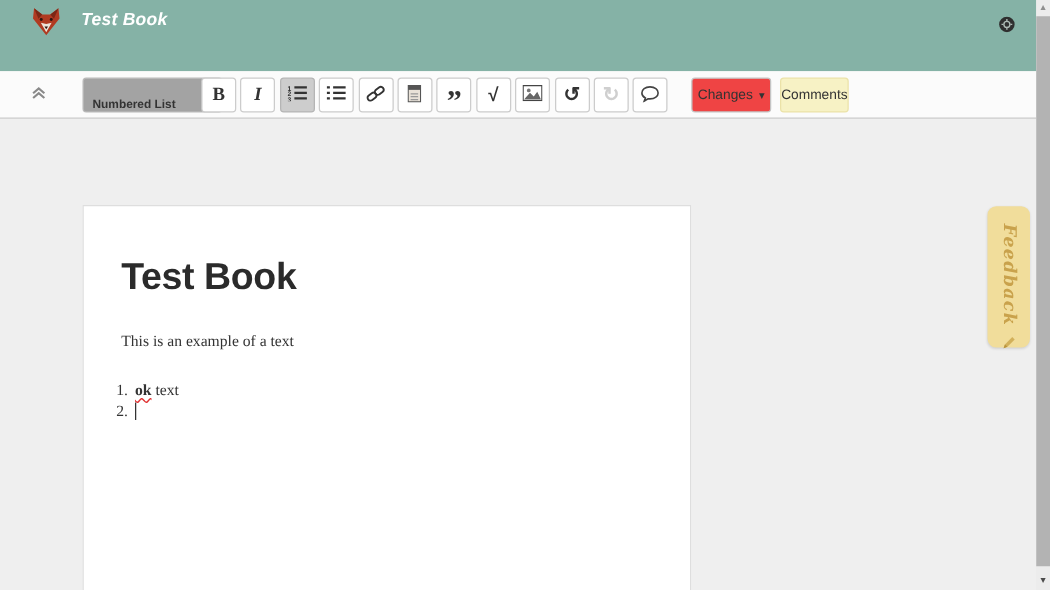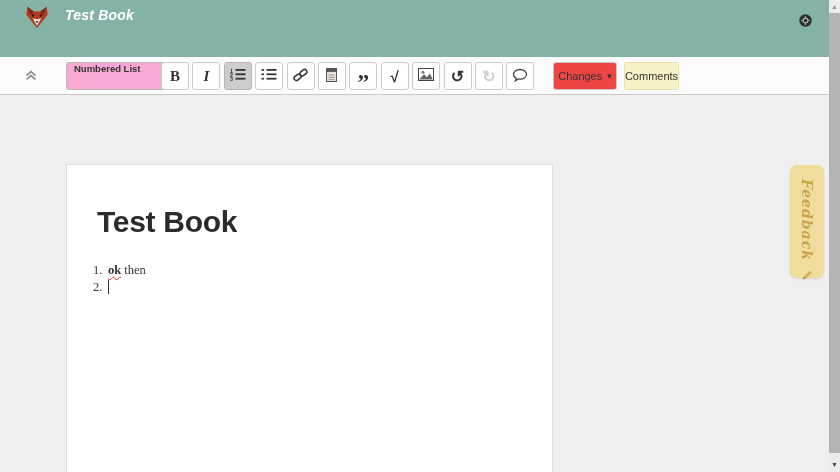--- a/index.html
+++ b/index.html
@@ -13,22 +13,22 @@
                   font-style:italic; font-weight:bold; letter-spacing:.2px; }
   .menu { position:absolute; left:65px; top:33px; display:flex; gap:13px; }
   .menu-item { color:#ffffff; font-size:10px; cursor:pointer; white-space:nowrap; }
   .settings-btn { position:absolute; left:799px; top:13px; width:13px; height:13px; cursor:pointer; }
 
   
   .toolbar { position:absolute; left:0; top:57px; width:829px; height:38px;
              background:#fbfbfb; border-bottom:1px solid #c9c9c9; }
   .collapse-btn { position:absolute; left:25px; top:10px; width:12px; height:12px; cursor:pointer; }
   .block-dropdown { position:absolute; left:66px; top:5px; width:112px; height:28px;
-                    background:#f9a8d4; border:1px solid #b9b9b9; border-radius:3px;
-                    display:flex; align-items:flex-start; justify-content:space-between;
+                    background:#a3a3a3; border:1px solid #b9b9b9; border-radius:3px;
+                    display:flex; align-items:flex-end; justify-content:space-between;
                     padding:0 7px; cursor:pointer; }
   .block-dropdown .val { font-size:9.5px; font-weight:bold; color:#333; white-space:nowrap; }
   .caret { font-size:9px; color:#333; line-height:1; }
   .btn-row { position:absolute; left:161px; top:5px; display:flex; gap:3.4px; }
   .tbtn { width:28px; height:28px; background:#ffffff; border:1px solid #cccccc; border-radius:3px;
           display:flex; align-items:center; justify-content:center; cursor:pointer; color:#333;
           flex:0 0 auto; }
   .tbtn.active { background:#cdcdcd; border-color:#b5b5b5; }
   .tbtn.disabled { color:#cfcfcf; }
   .glyph-b { font-family:"Liberation Serif", serif; font-weight:bold; font-size:15px; }
@@ -214,24 +214,25 @@
     <span>Changes</span>
     <span class="caret">▾</span>
   </div>
   <div class="comments-btn">
     <span>Comments</span>
   </div>
 </div>
 
 <div class="editor-card">
   <div class="doc-title">Test Book</div>
+  <div class="doc-para">This is an example of a text</div>
   <div class="doc-list">
     <div class="doc-li">
       <span class="num">1.</span>
-      <span><span class="misspelled">ok</span><span> then</span></span>
+      <span><span class="misspelled">ok</span><span> text</span></span>
     </div>
     <div class="doc-li">
       <span class="num">2.</span>
       <span class="cursor-bar"></span>
     </div>
   </div>
 </div>
 
 <div class="feedback-tab">
   <span class="feedback-label">Feedback</span>

